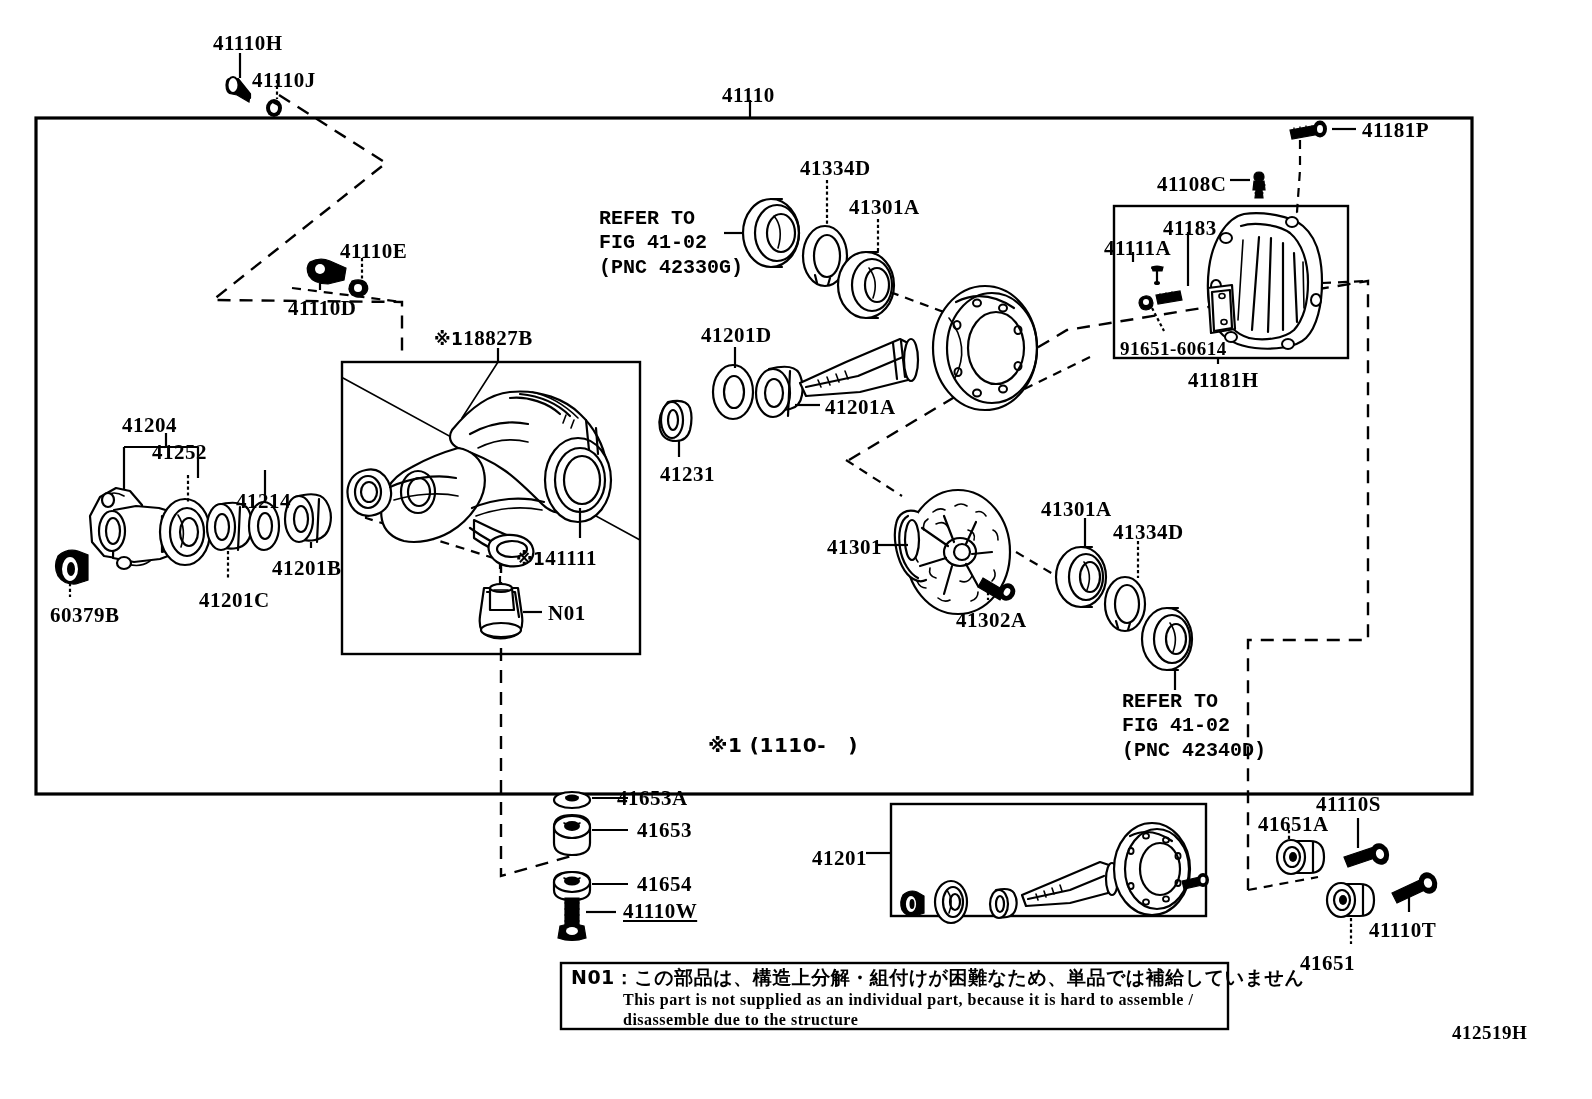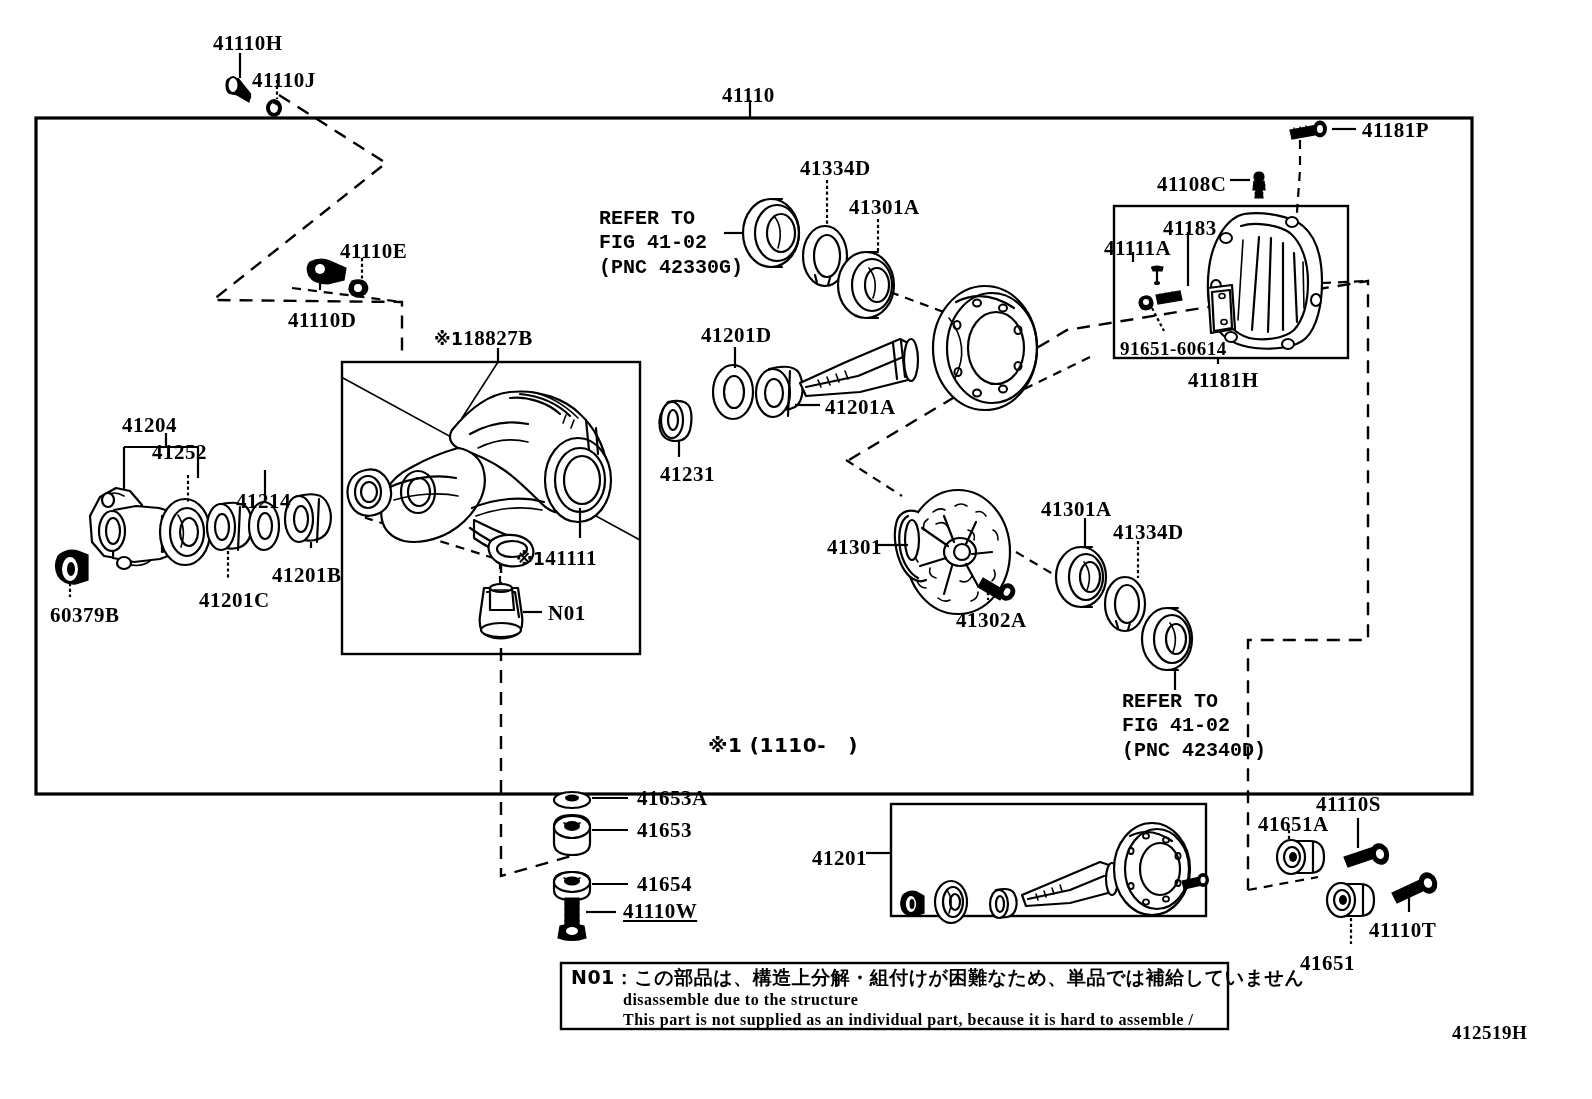--- a/index.html
+++ b/index.html
@@ -561,48 +561,48 @@
     <div class="lbl" style="left:722px;top:83px;">41110</div>
     <div class="lbl" style="left:1362px;top:118px;">41181P</div>
     <div class="lbl" style="left:1157px;top:172px;">41108C</div>
     <div class="lbl" style="left:800px;top:156px;">41334D</div>
     <div class="lbl" style="left:849px;top:195px;">41301A</div>
     <div class="lbl" style="left:1163px;top:216px;">41183</div>
     <div class="lbl" style="left:1104px;top:236px;">41111A</div>
     <div class="lbl sm" style="left:1120px;top:338px;">91651-60614</div>
     <div class="lbl" style="left:1188px;top:368px;">41181H</div>
     <div class="lbl" style="left:340px;top:239px;">41110E</div>
-    <div class="lbl" style="left:288px;top:296px;margin-top:12px;">41110D</div>
+    <div class="lbl" style="left:288px;top:296px;">41110D</div>
 
     <div style="position:absolute;left:434px;top:326px;display:flex;align-items:baseline;">
       <span class="lbl star" style="position:static;">※1</span>
       <span class="lbl" style="position:static;">18827B</span>
     </div>
 
     <div class="lbl" style="left:701px;top:323px;">41201D</div>
     <div class="lbl" style="left:825px;top:395px;">41201A</div>
     <div class="lbl" style="left:660px;top:462px;">41231</div>
     <div class="lbl" style="left:122px;top:413px;">41204</div>
     <div class="lbl" style="left:152px;top:440px;">41252</div>
     <div class="lbl" style="left:236px;top:446px;margin-top:43px;">41214</div>
-    <div class="lbl" style="left:272px;top:556px;margin-top:7px;">41201B</div>
+    <div class="lbl" style="left:272px;top:556px;">41201B</div>
     <div class="lbl" style="left:199px;top:588px;">41201C</div>
     <div class="lbl" style="left:50px;top:603px;">60379B</div>
 
     <div style="position:absolute;left:516px;top:546px;display:flex;align-items:baseline;">
       <span class="lbl star" style="position:static;">※1</span>
       <span class="lbl" style="position:static;">41111</span>
     </div>
 
     <div class="lbl" style="left:548px;top:601px;">N01</div>
     <div class="lbl" style="left:827px;top:535px;">41301</div>
     <div class="lbl" style="left:1041px;top:497px;">41301A</div>
     <div class="lbl" style="left:1113px;top:520px;">41334D</div>
     <div class="lbl" style="left:956px;top:608px;">41302A</div>
-    <div class="lbl" style="left:637px;top:786px;">41653A</div>
+    <div class="lbl" style="left:617px;top:786px;">41653A</div>
     <div class="lbl" style="left:637px;top:818px;">41653</div>
     <div class="lbl" style="left:637px;top:872px;">41654</div>
     <div class="lbl" style="left:623px;top:899px;text-decoration:underline;">41110W</div>
     <div class="lbl" style="left:812px;top:846px;">41201</div>
     <div class="lbl" style="left:1258px;top:812px;">41651A</div>
     <div class="lbl" style="left:1316px;top:792px;">41110S</div>
     <div class="lbl" style="left:1369px;top:918px;">41110T</div>
     <div class="lbl" style="left:1300px;top:951px;">41651</div>
 
     <div style="position:absolute;left:599px;top:207px;">
@@ -615,21 +615,21 @@
       <div class="lbl ref" style="position:static;">REFER TO</div>
       <div class="lbl ref" style="position:static;">FIG 41-02</div>
       <div class="lbl ref" style="position:static;">(PNC 42340D)</div>
     </div>
 
     <div class="lbl star" style="left:708px;top:734px;font-size:20px;">※1 (1110-   )</div>
 
     <div style="position:absolute;left:571px;top:966px;width:650px;">
       <div class="lbl note-jp" style="position:static;">N01：この部品は、構造上分解・組付けが困難なため、単品では補給していません</div>
       <div style="margin-left:52px;margin-top:2px;">
+        <div class="lbl note-en" style="position:static;">This part is not supplied as an individual part, because it is hard to assemble /</div>
         <div class="lbl note-en" style="position:static;">disassemble due to the structure</div>
-        <div class="lbl note-en" style="position:static;">This part is not supplied as an individual part, because it is hard to assemble /</div>
       </div>
     </div>
 
     <div class="lbl code" style="left:1452px;top:1022px;">412519H</div>
 
   </div>
 </div>
 
 </body></html>

